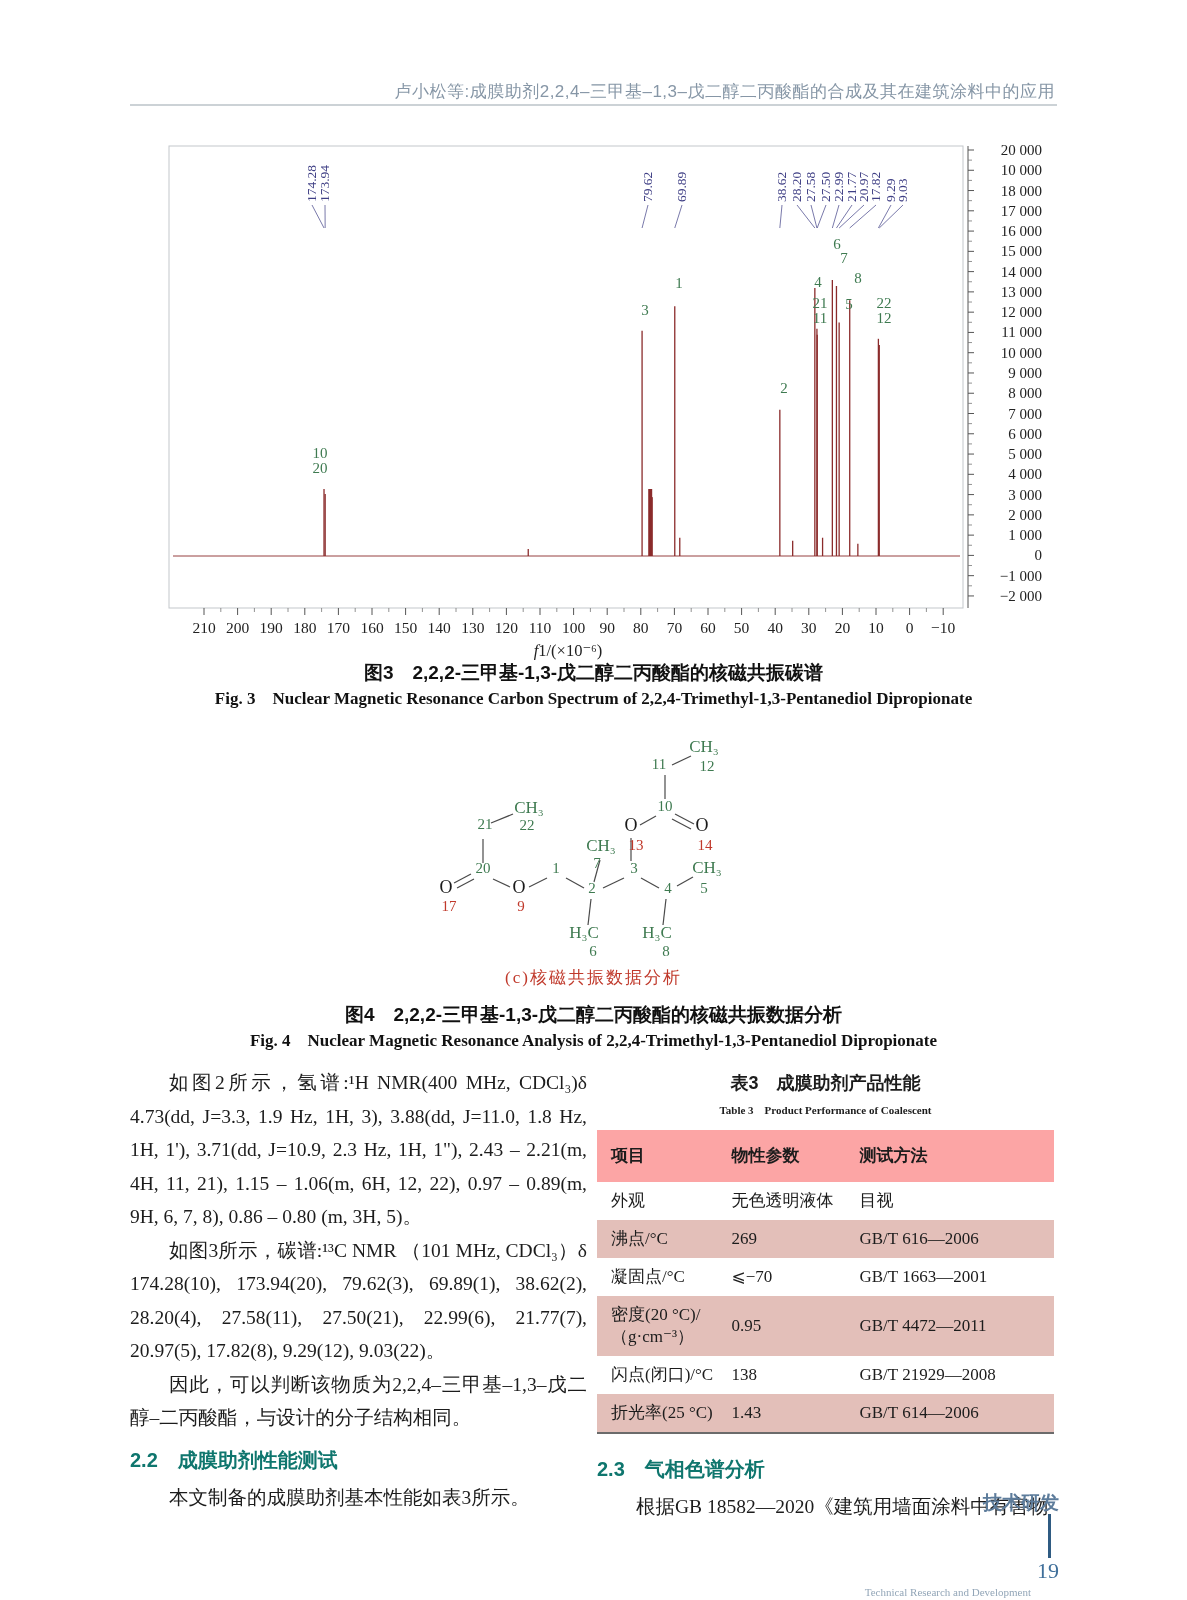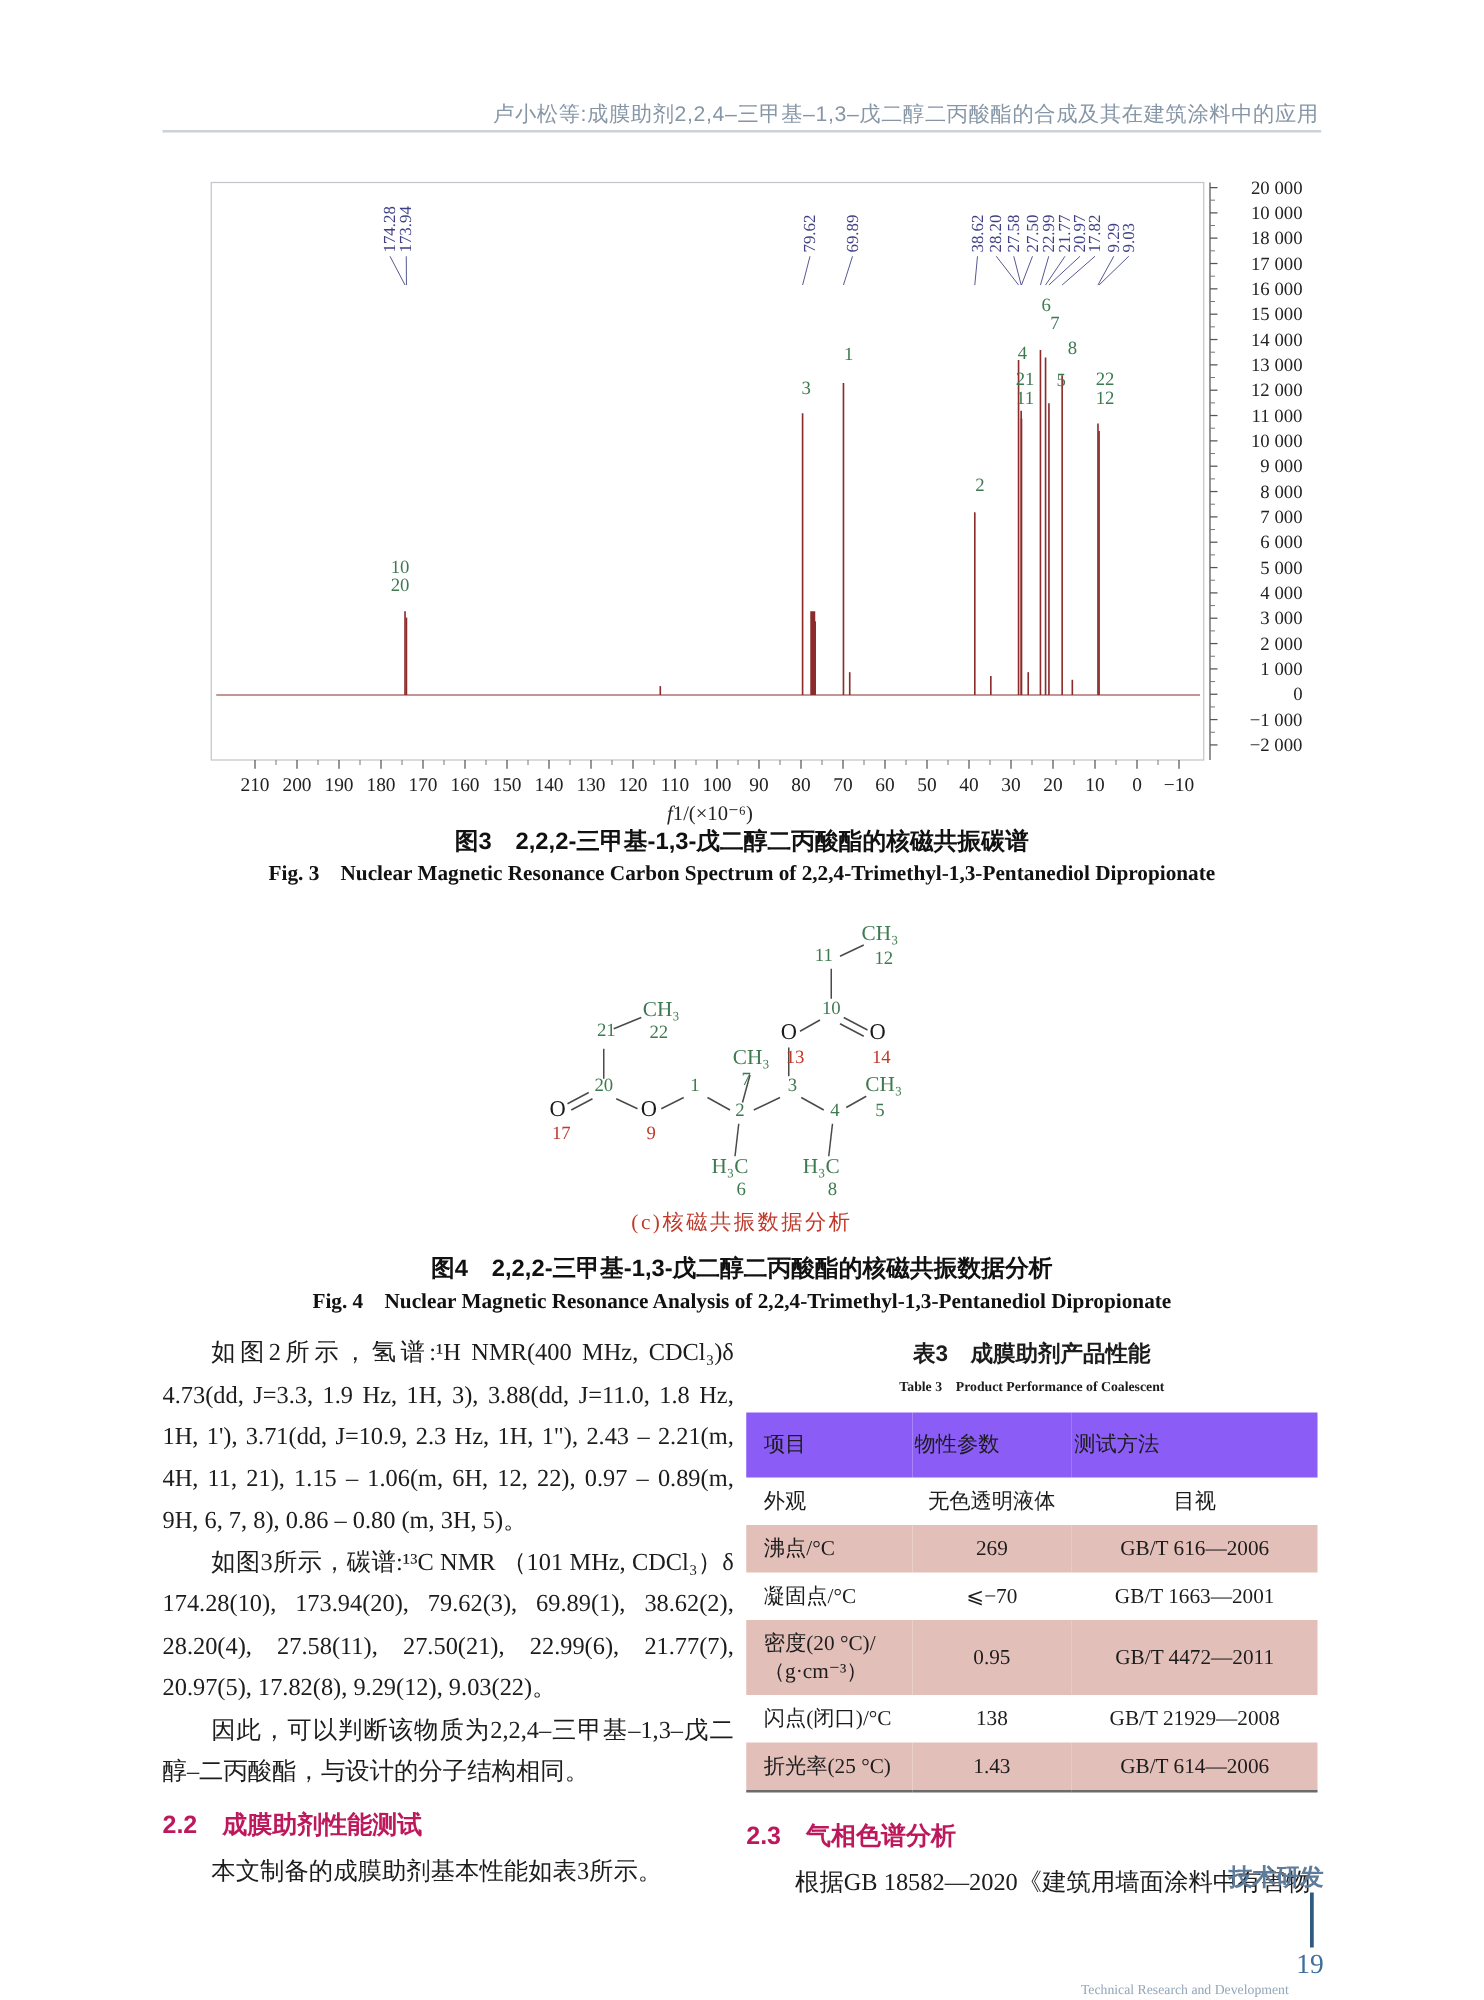--- a/index.html
+++ b/index.html
@@ -20,28 +20,28 @@
   .mol-cap{top:966px;color:#c0392b;font-size:17px;letter-spacing:2px;}
   .fig4-zh{top:1002px;} .fig4-en{top:1029px;}
   
   #molecule{left:388px;top:712px;width:370px;height:252px;}
   
   .col{width:457px;font-size:19.5px;line-height:33.5px;text-align:justify;}
   .col-left{left:130px;top:1066px;}
   .col-right{left:597px;top:1066px;}
   .col p{margin:0;text-indent:2em;}
   .sec-head{font-family:"Liberation Sans","DejaVu Sans",sans-serif;font-weight:bold;
-            font-size:20px;color:#be185d;margin:10px 0 6px 0;line-height:30px;}
+            font-size:20px;color:#0f766e;margin:10px 0 6px 0;line-height:30px;}
   
   .tbl-title-zh{text-align:center;font-family:"Liberation Sans","DejaVu Sans",sans-serif;
                 font-weight:bold;font-size:18px;margin:4px 0 2px 0;line-height:26px;}
   .tbl-title-en{text-align:center;font-weight:bold;font-size:11px;margin:0 0 8px 0;line-height:24px;}
   table.perf{width:100%;border-collapse:collapse;font-size:17px;border-bottom:2px solid #6b6b6b;}
-  table.perf th{background:#8b5cf6;font-weight:normal;padding:9px 2px;}
-  table.perf td{padding:8px 2px;text-align:center;white-space:pre-line;line-height:22px;}
+  table.perf th{background:#fca5a5;font-weight:bold;padding:9px 2px;}
+  table.perf td{padding:8px 2px;white-space:pre-line;line-height:22px;}
   table.perf td:first-child,table.perf th:first-child{text-align:left;padding-left:14px;width:29%;}
   table.perf td:nth-child(2),table.perf th:nth-child(2){width:28%;}
   table.perf tbody tr:nth-child(even) td{background:#e3bfb9;}
   
   .footer{top:1492px;right:128px;width:260px;}
   .f-row{display:flex;align-items:flex-end;justify-content:flex-end;flex-direction:column;}
   .f-zh{font-family:"Liberation Sans","DejaVu Sans",sans-serif;font-weight:bold;
         font-size:19px;color:#5d7c9b;line-height:22px;}
   .f-bar{width:3px;height:44px;background:#2f5b82;margin:0 8px;align-self:flex-end;}
   .f-num{font-size:22px;color:#3f6f9a;line-height:26px;}

